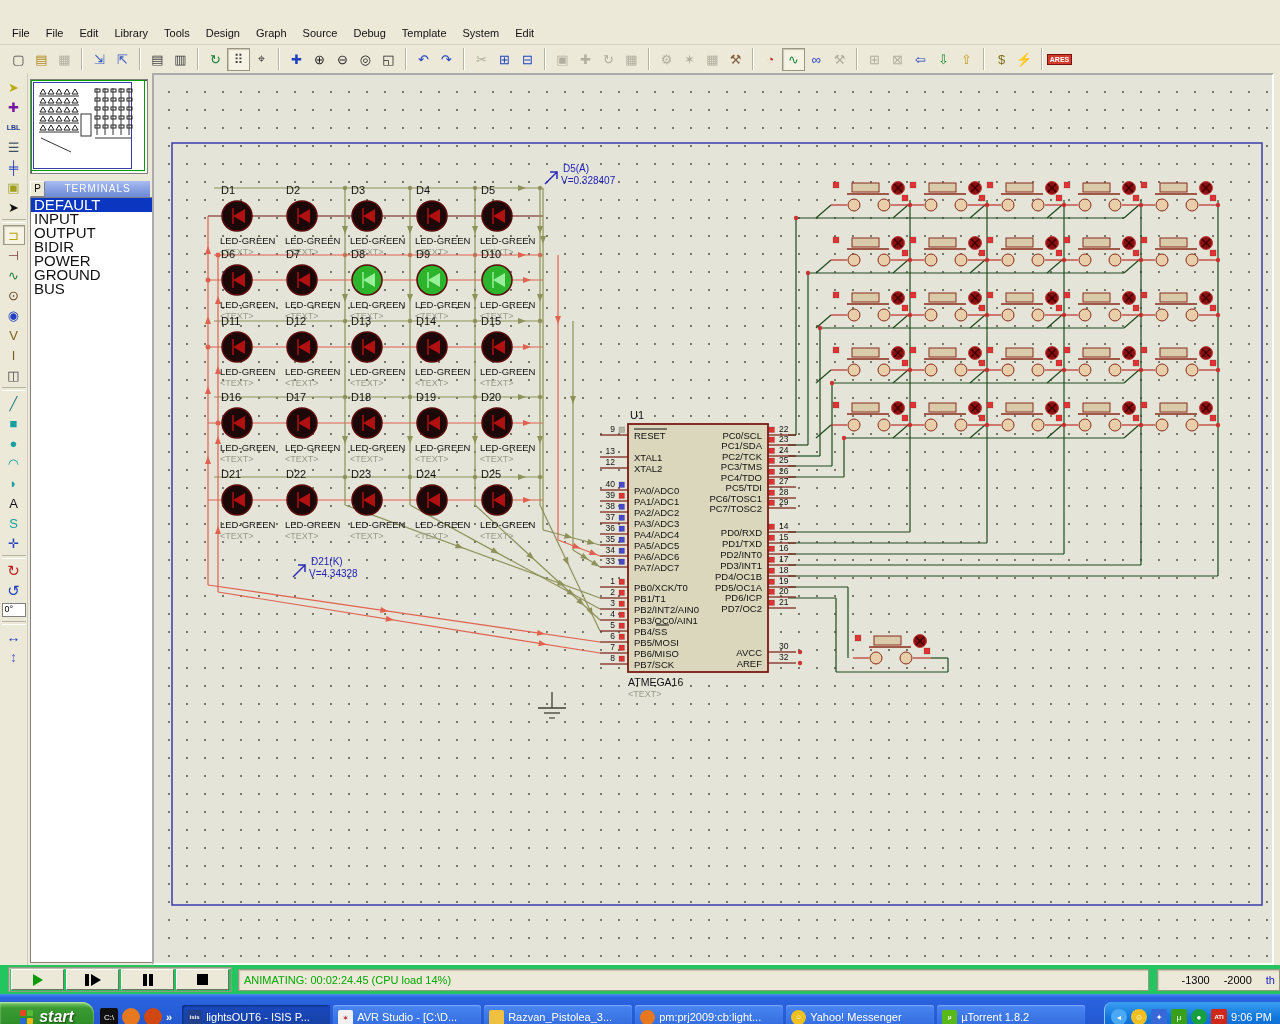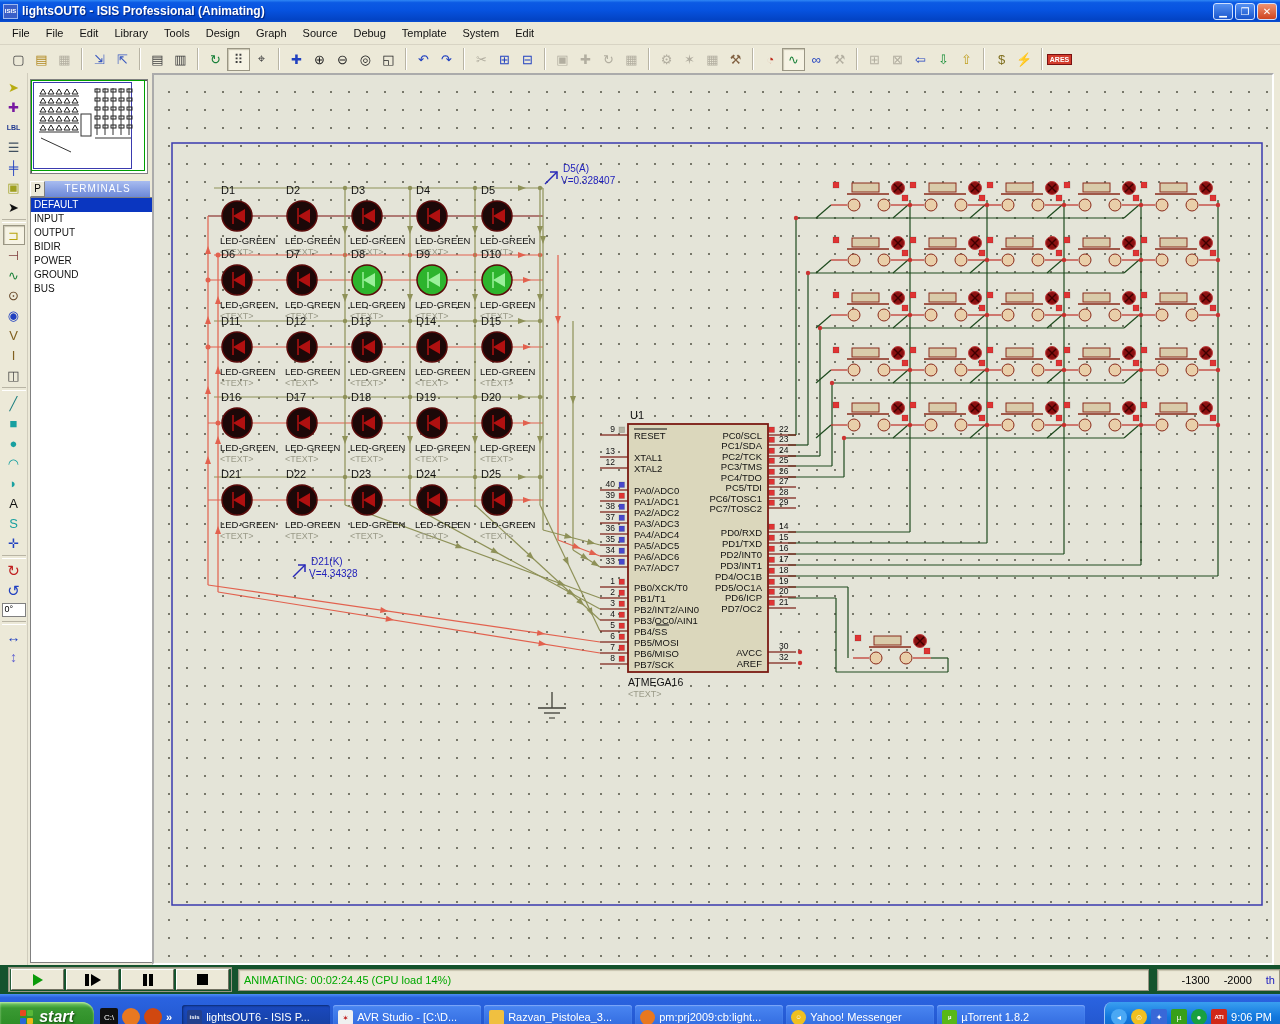--- a/index.html
+++ b/index.html
@@ -59,35 +59,35 @@
   
   .overview { position:absolute; left:30px; top:79px; width:118px; height:95px;
     background:#fff; border:1px solid #808080; box-shadow:inset 1px 1px 0 #555; }
   .termhead { position:absolute; left:30px; top:181px; width:120px; height:16px; display:flex; }
   .pbtn { width:15px; height:16px; background:#ECE9D8; border:1px solid #fff;
     border-right-color:#808080; border-bottom-color:#808080; font-size:10px;
     text-align:center; line-height:14px; }
   .termtitle { flex:1; background:linear-gradient(180deg,#a8bcf0,#6c88d8);
     color:#fff; font-size:10px; letter-spacing:1px; text-align:center; line-height:16px; }
   .termlist { position:absolute; left:30px; top:197px; width:132px; height:766px;
-    background:#fff; border:1px solid #808080; font-size:10px; overflow:hidden; }
+    background:#fff; border:1px solid #808080; font-size:15px; overflow:hidden; }
   .titem { height:14px; line-height:14px; padding-left:3px; color:#111; }
   .titem.sel { background:#0a36c0; color:#fff; }
 
   
   .canvas { position:absolute; left:152px; top:73px; width:1122px; height:892px;
     border:2px inset #fff; background-color:#e4e4d8;
     background-image:radial-gradient(circle,#77776a 0.8px,transparent 1px);
     background-size:18px 18px; background-position:6px 8px; }
   #schem { position:absolute; left:158px; top:77px; width:1114px; height:886px; }
   svg text { font-family:"Liberation Sans", sans-serif; }
 
   
   .bottombar { position:absolute; left:0; top:965px; width:1280px; height:29px;
-    background:#14532d; display:flex; align-items:center; }
+    background:#22c55e; display:flex; align-items:center; }
   .ctlgroup { margin-left:8px; display:flex; border:1px solid #9a9684;
     box-shadow:inset 1px 1px 1px #c8c4b0; padding:1px; }
   .ctlbtn { width:53px; height:21px; background:#ECE9D8; margin:0 1px;
     border:1px solid; border-color:#fff #707060 #707060 #fff;
     display:flex; align-items:center; justify-content:center; gap:2px; }
   .tri { width:0; height:0; border-top:6px solid transparent; border-bottom:6px solid transparent;
     border-left:10px solid #000; }
   .tri.green { border-left-color:#0a9a0a; }
   .vbar { width:4px; height:12px; background:#000; }
   .sq { width:11px; height:11px; background:#000; }
@@ -128,29 +128,20 @@
     border-left:1px solid #9cc4f8; border-radius:8px 0 0 8px; }
   .trayicon { width:16px; height:16px; border-radius:2px; display:flex; align-items:center;
     justify-content:center; font-size:8px; color:#fff; }
   .clock { color:#fff; font-size:11px; }
 </style>
 </head>
 <body>
 
 <div id="root">
 
-  <div class="titlebar">
-    <div class="app-ico">ISIS</div>
-    <div class="titletext">lightsOUT6 - ISIS Professional (Animating)</div>
-    <div class="winbtns">
-      <div class="wbtn">▁</div>
-      <div class="wbtn">❐</div>
-      <div class="wbtn close">✕</div>
-    </div>
-  </div>
 
   <div class="menubar" id="menubar">
       <div class="menuitem">File</div>
       <div class="menuitem">File</div>
       <div class="menuitem">Edit</div>
       <div class="menuitem">Library</div>
       <div class="menuitem">Tools</div>
       <div class="menuitem">Design</div>
       <div class="menuitem">Graph</div>
       <div class="menuitem">Source</div>

